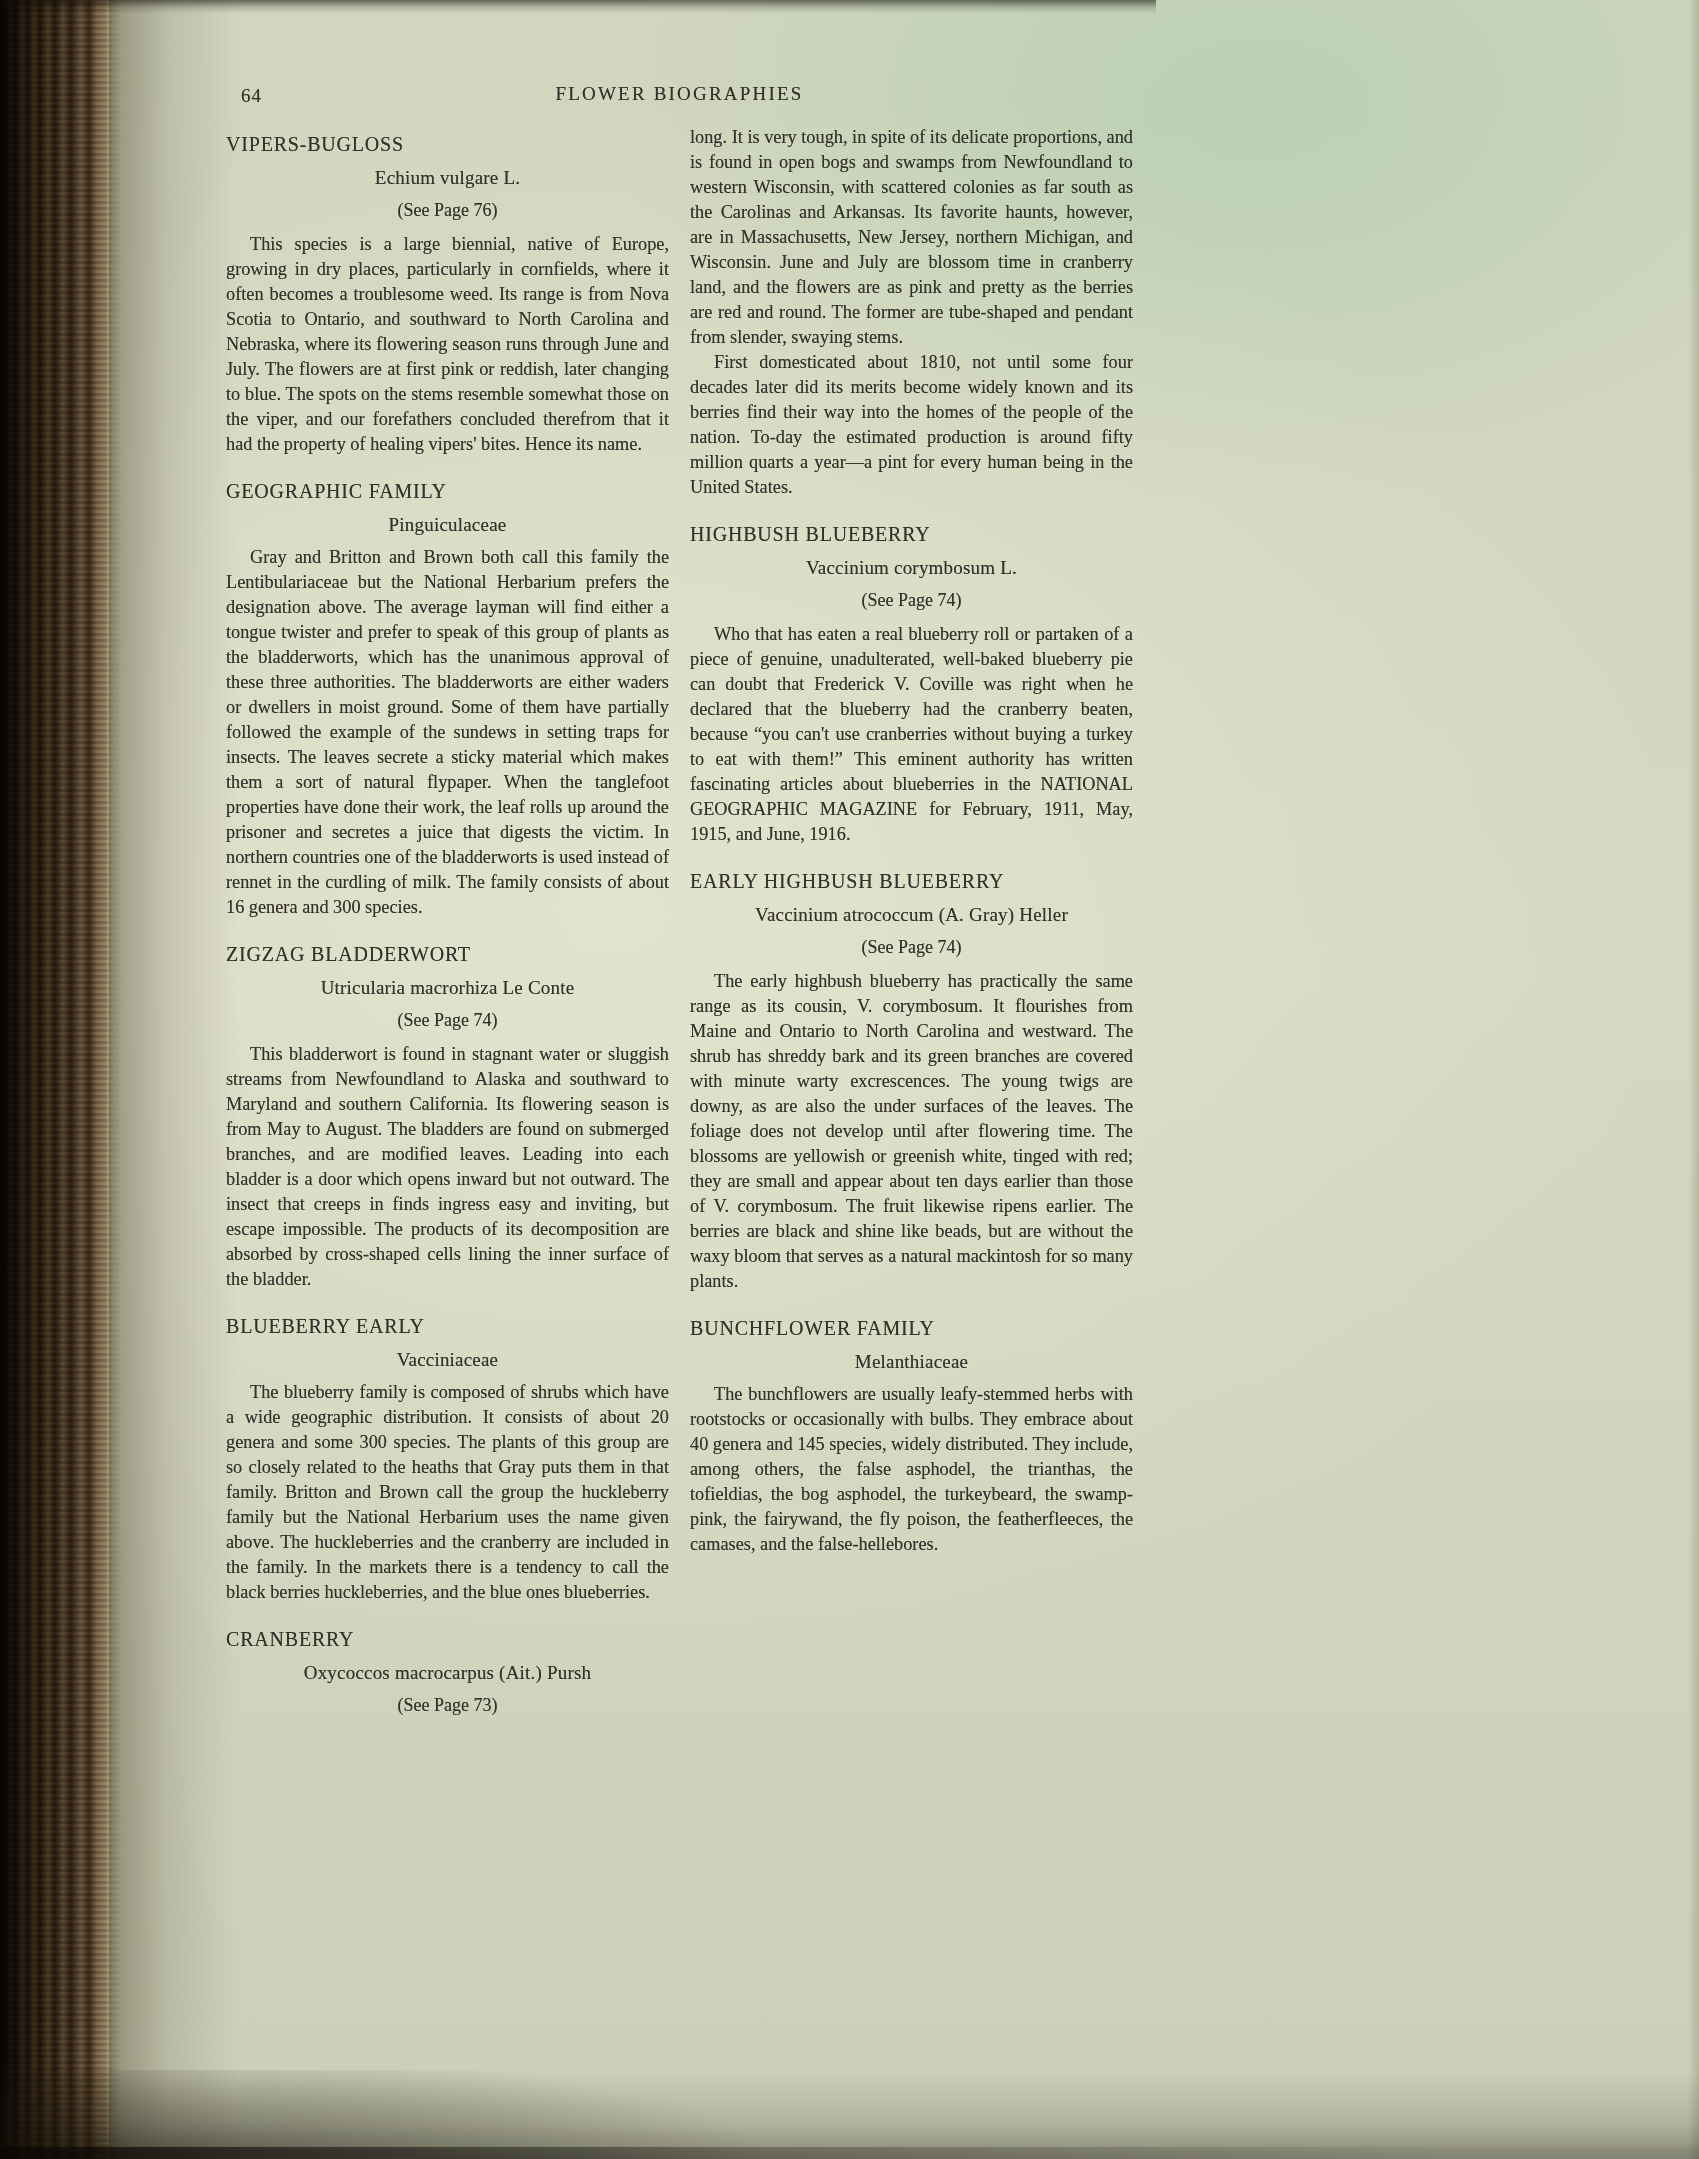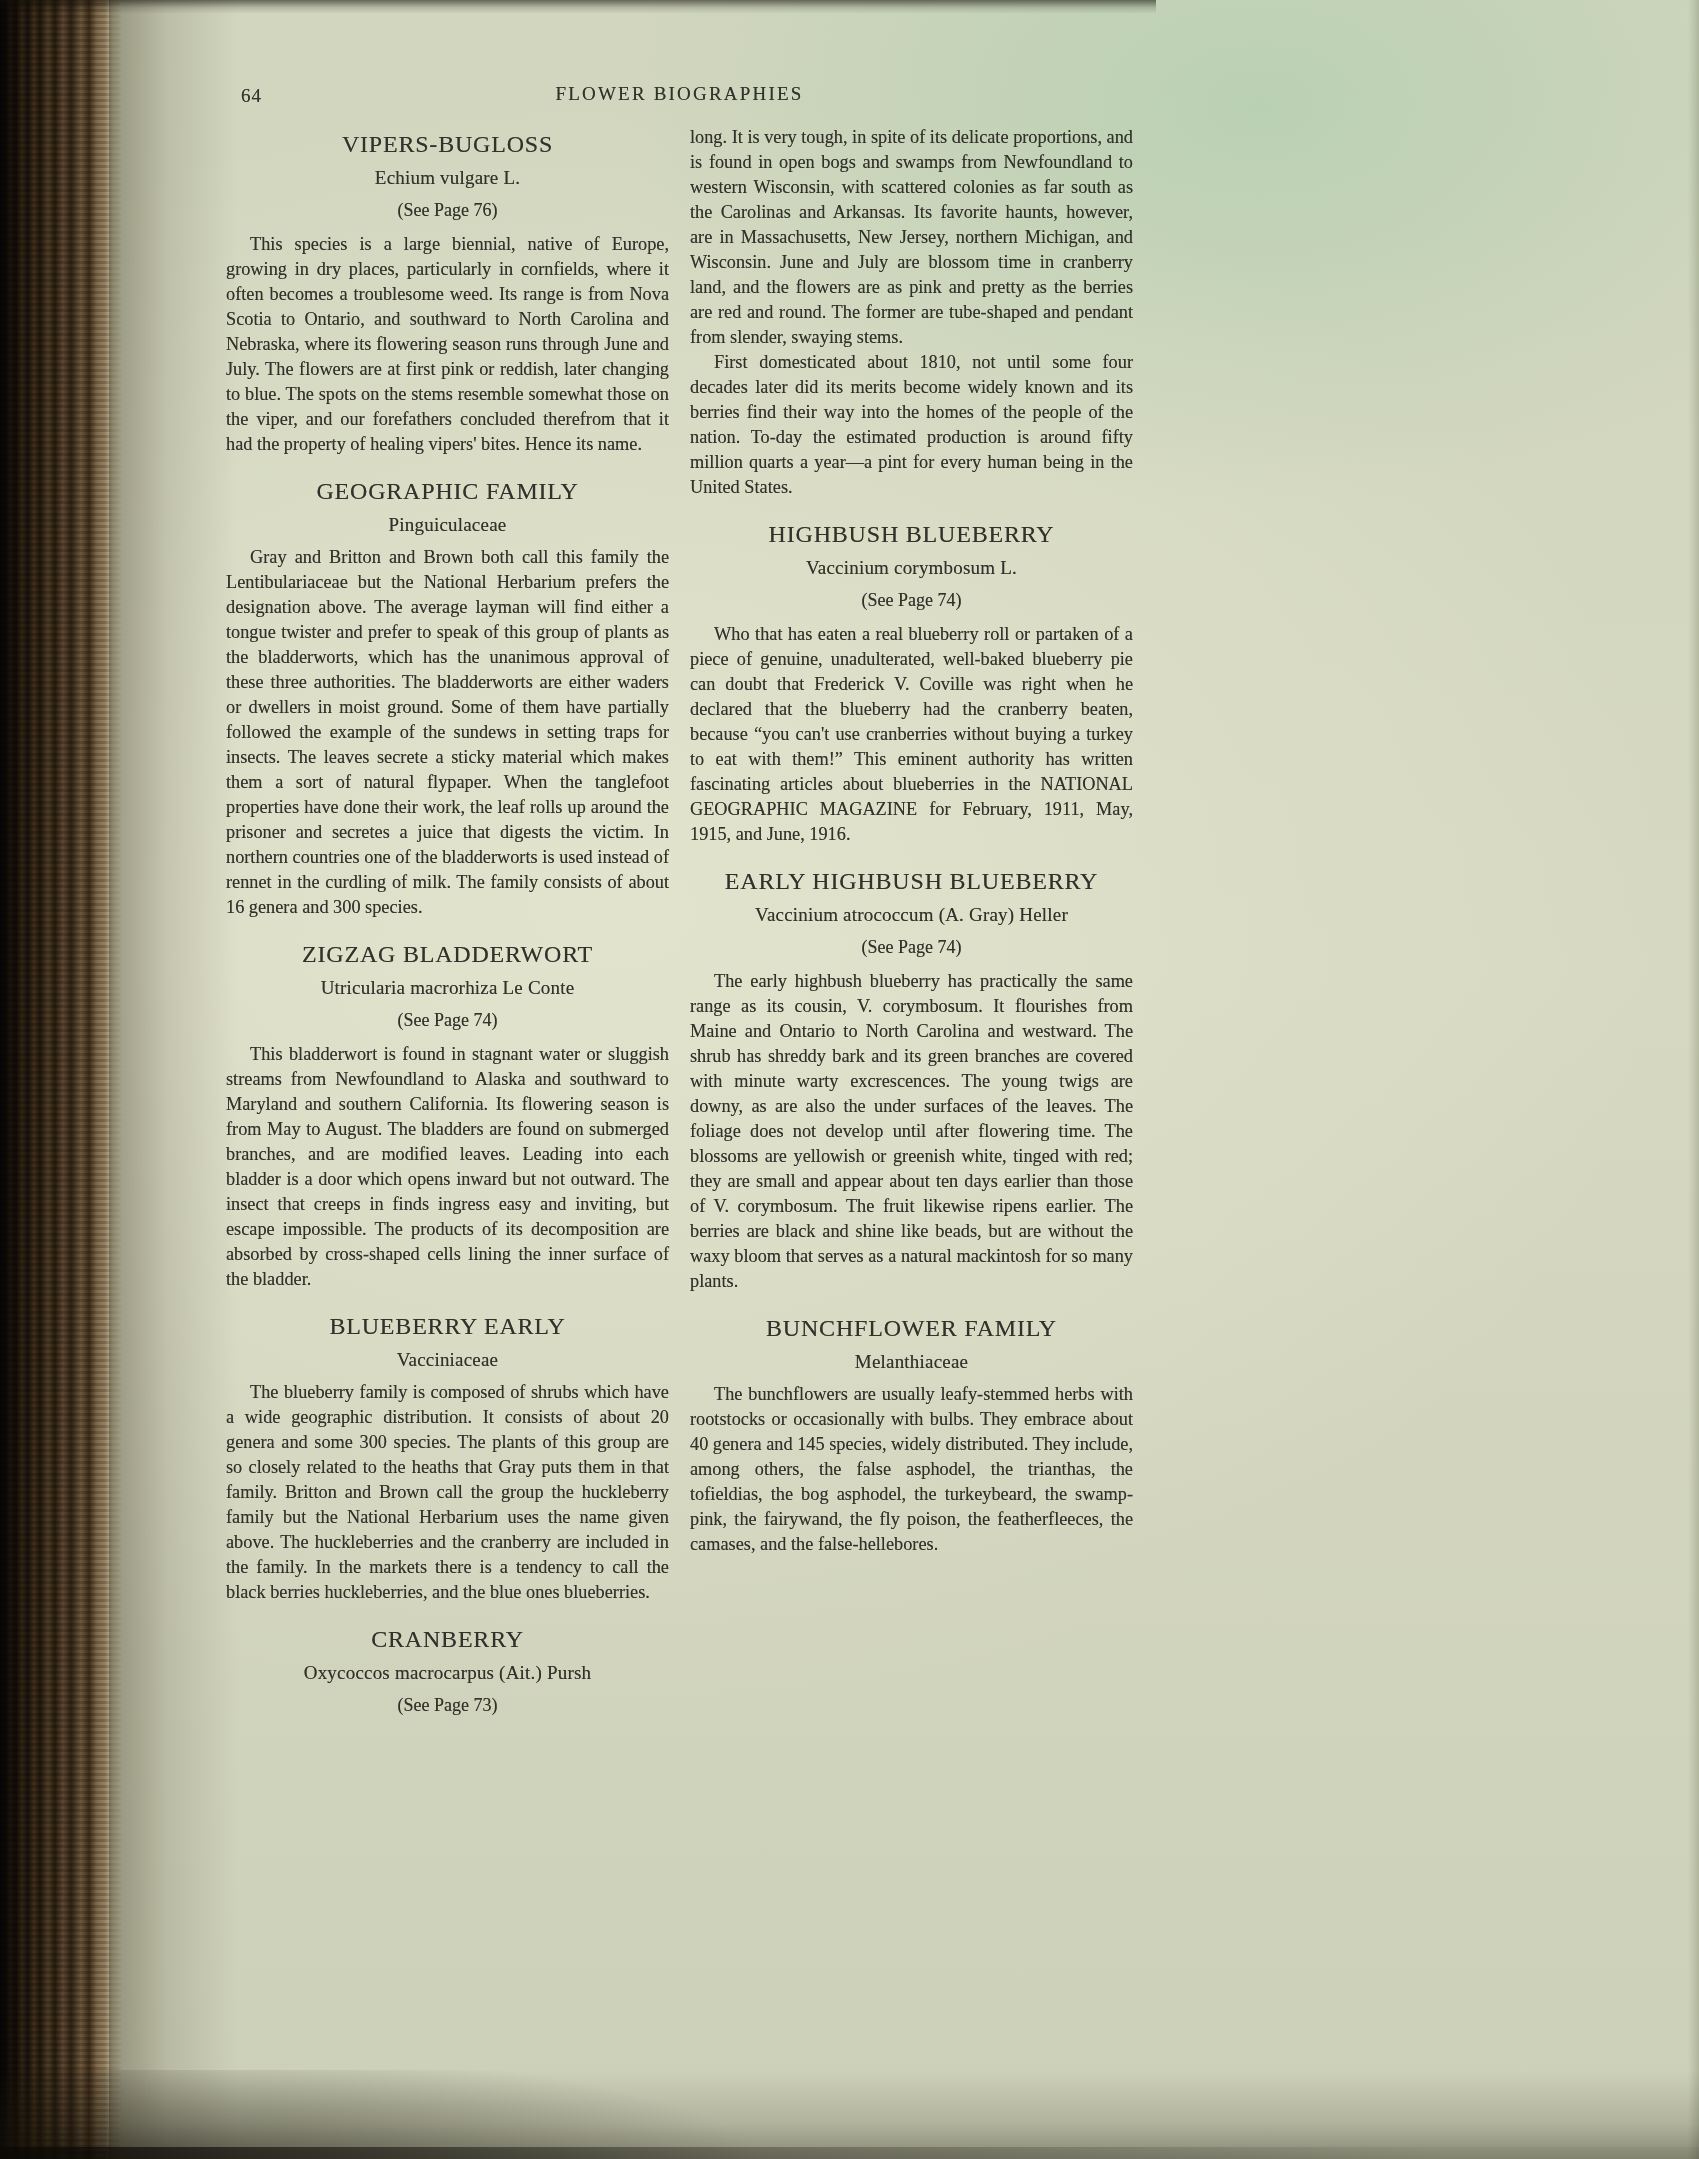--- a/index.html
+++ b/index.html
@@ -69,22 +69,22 @@
   .col {
     position:absolute; width:443px;
     font-size:18.3px; line-height:25px;
     text-align:justify;
   }
   .col-left  { left:226px; top:131px; }
   .col-right { left:690px; top:125px; }
 
   .section { margin:0; }
   .heading {
-    font-size:24px; font-weight:normal; line-height:26px;
-    text-align:center; letter-spacing:0.8px;
+    font-size:20px; font-weight:normal; line-height:26px;
+    text-align:left; letter-spacing:0.8px;
     margin:21px 0 8px;
   }
   .col .section:first-child .heading { margin-top:0; }
   .species {
     font-size:19px; line-height:25px;
     text-align:center; letter-spacing:0.2px;
     margin:0 0 8px;
   }
   .see { font-size:18px; line-height:25px; text-align:center; margin:0 0 9px; }
   .para { margin:0; text-indent:24px; }

